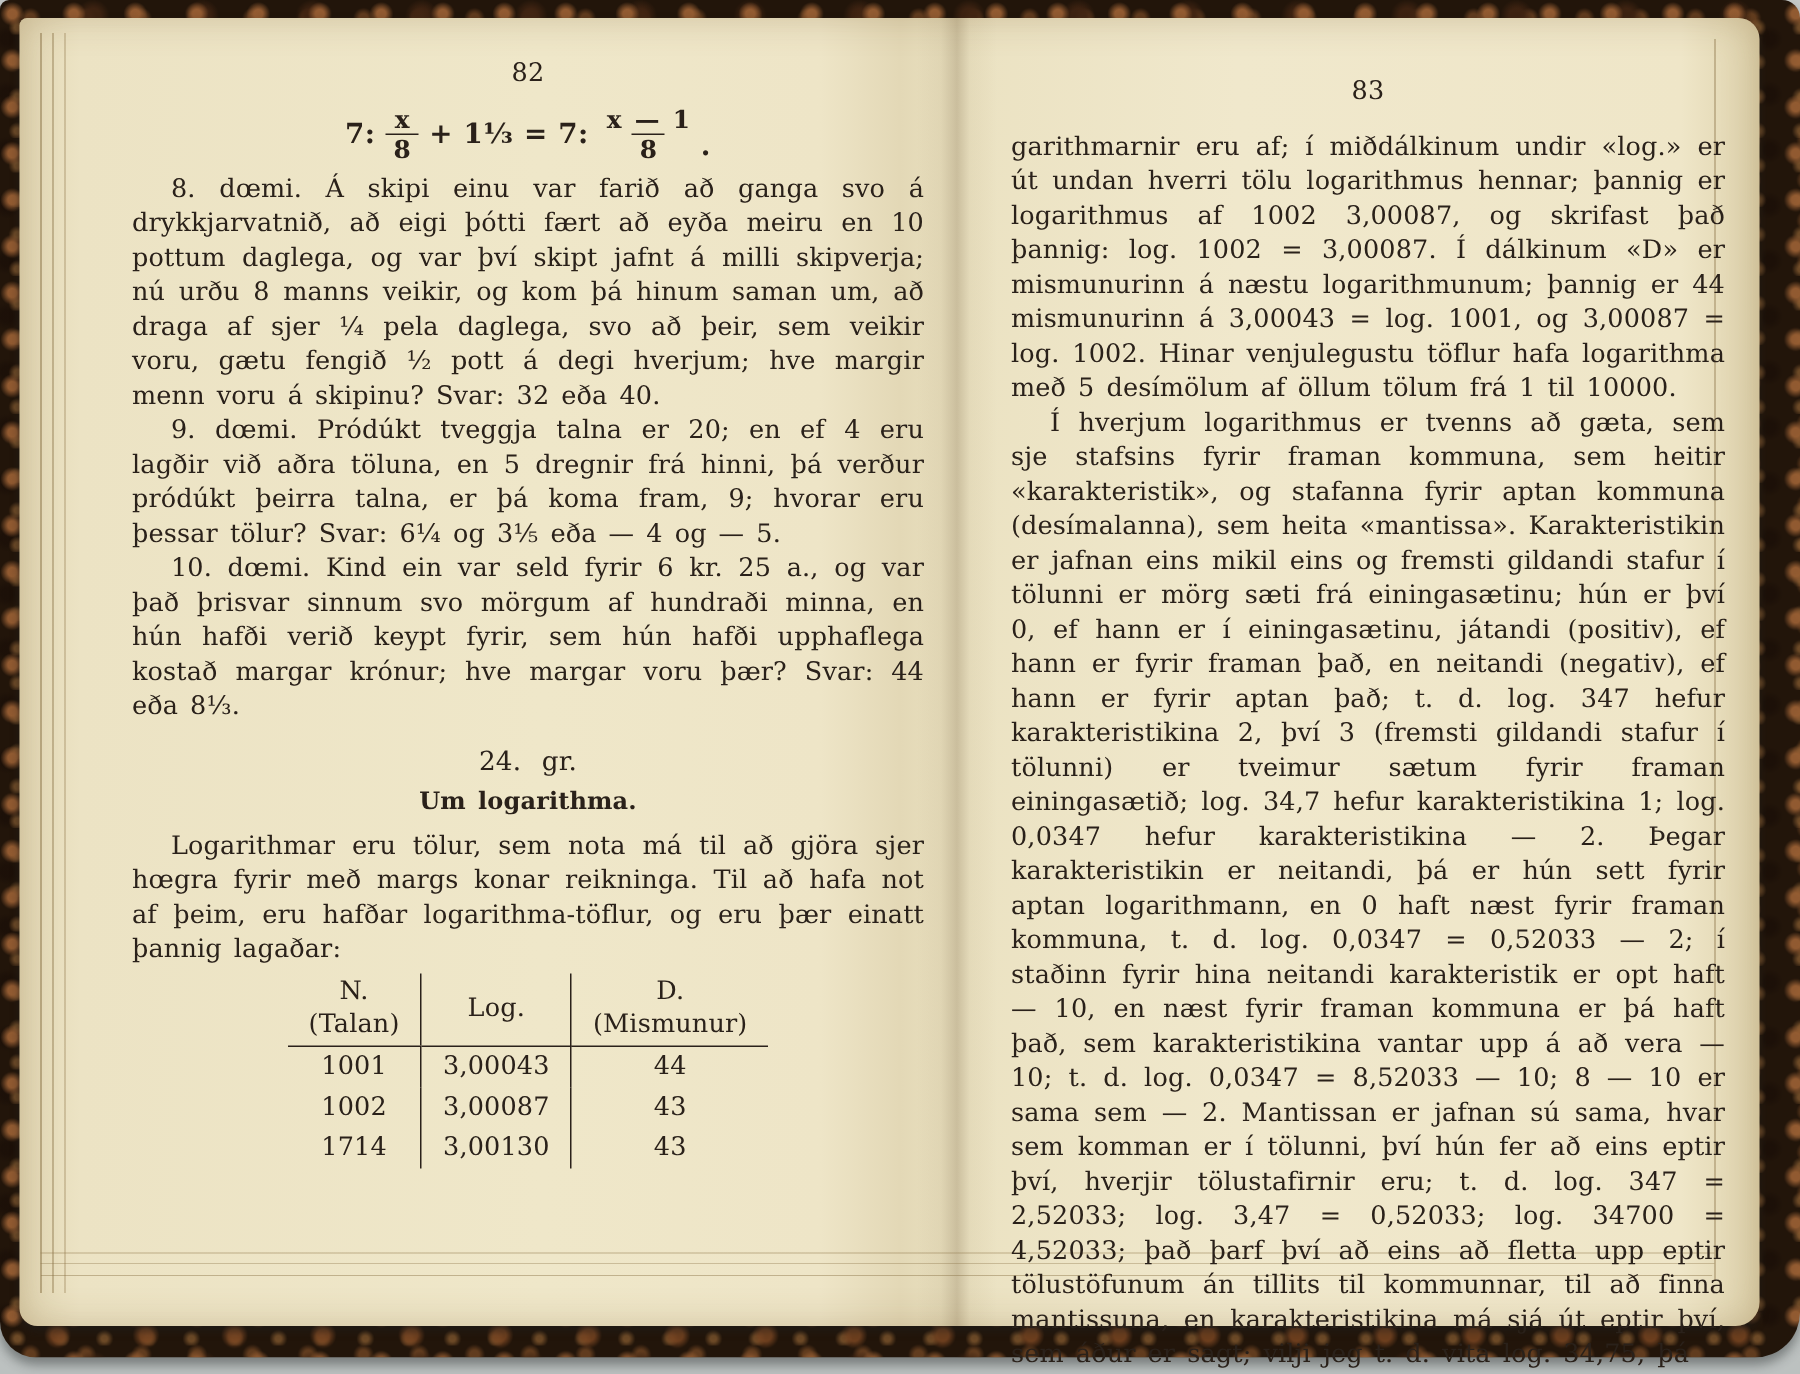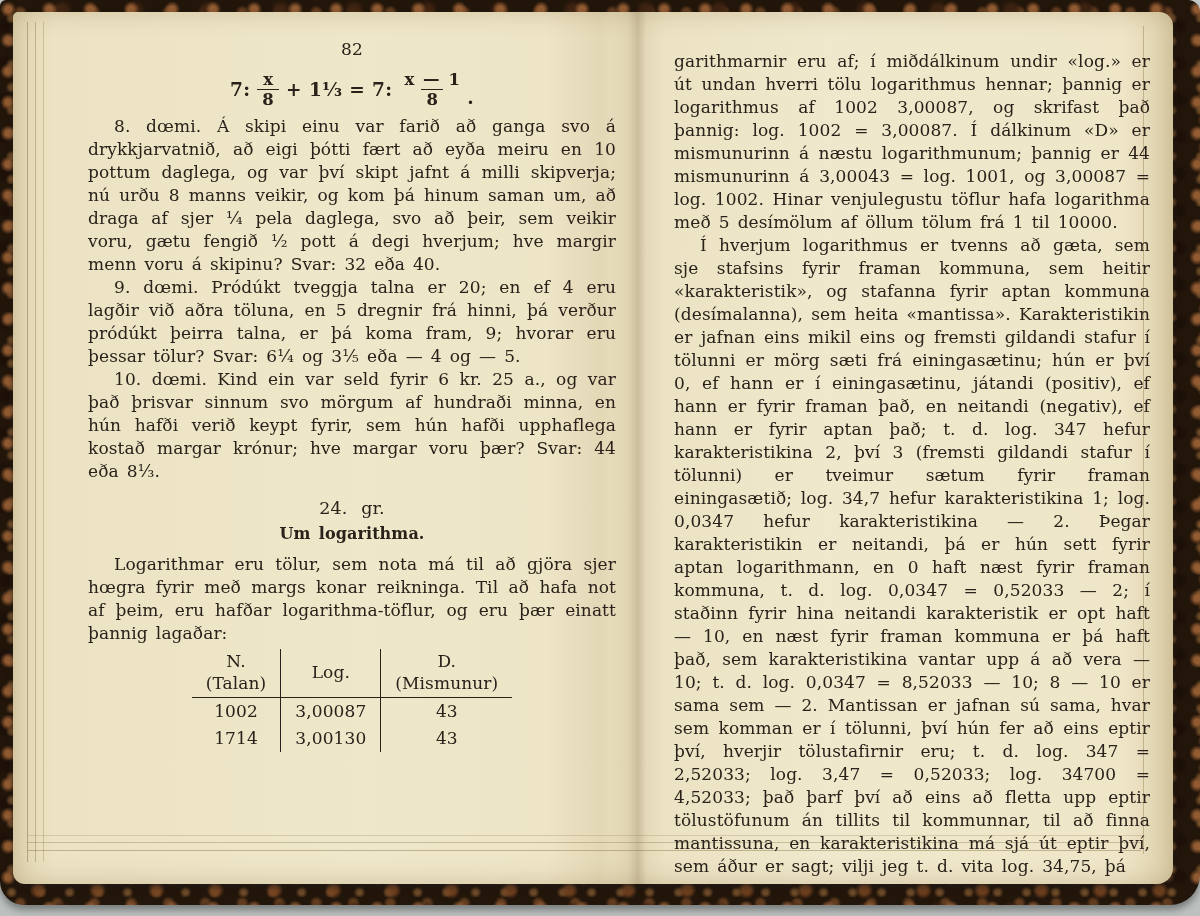--- a/index.html
+++ b/index.html
@@ -144,33 +144,39 @@
               <span class="hline1">Log.</span>
             </th>
             <th>
               <span class="hline1">D.</span>
               <span class="hline2">(Mismunur)</span>
             </th>
           </tr>
         </thead>
         <tbody>
           <tr>
+            <td>1001</td>
+            <td class="c2">3,00043</td>
+            <td>44</td>
+          </tr>
+          <tr>
             <td>1002</td>
             <td class="c2">3,00087</td>
             <td>43</td>
           </tr>
           <tr>
             <td>1714</td>
             <td class="c2">3,00130</td>
             <td>43</td>
           </tr>
         </tbody>
       </table>
 
     </div>
 
     <div class="col col-right">
+      <div class="pagenum">83</div>
       <p class="body noindent">garithmarnir eru af;  í miðdálkinum undir «log.» er út undan hverri tölu logarithmus hennar;  þannig er logarithmus af 1002 3,00087, og skrifast það þannig: log. 1002 = 3,00087.  Í dálkinum «D» er mismunurinn á næstu logarithmunum; þannig er 44 mismunurinn á 3,00043 = log. 1001, og 3,00087 = log. 1002. Hinar venjulegustu töflur hafa logarithma með 5 desímölum af öllum tölum frá 1 til 10000.</p>
       <p class="body">Í hverjum logarithmus er tvenns að gæta, sem sje stafsins fyrir framan kommuna, sem heitir «karakteristik», og stafanna fyrir aptan kommuna (desímalanna), sem heita «mantissa».  Karakteristikin er jafnan eins mikil eins og fremsti gildandi stafur í tölunni er mörg sæti frá einingasætinu; hún er því 0, ef hann er í einingasætinu, játandi (positiv), ef hann er fyrir framan það, en neitandi (negativ), ef hann er fyrir aptan það;  t. d. log. 347 hefur karakteristikina 2, því 3 (fremsti gildandi stafur í tölunni) er tveimur sætum fyrir framan einingasætið;  log. 34,7 hefur karakteristikina 1;  log. 0,0347 hefur karakteristikina — 2. Þegar karakteristikin er neitandi, þá er hún sett fyrir aptan logarithmann, en 0 haft næst fyrir framan kommuna, t. d. log. 0,0347 = 0,52033 — 2; í staðinn fyrir hina neitandi karakteristik er opt haft — 10, en næst fyrir framan kommuna er þá haft það, sem karakteristikina vantar upp á að vera — 10; t. d. log. 0,0347 = 8,52033 — 10;  8 — 10 er sama sem — 2.  Mantissan er jafnan sú sama, hvar sem komman er í tölunni, því hún fer að eins eptir því, hverjir tölustafirnir eru;  t. d. log. 347 = 2,52033;  log. 3,47 = 0,52033; log. 34700 = 4,52033;  það þarf því að eins að fletta upp eptir tölustöfunum án tillits til kommunnar, til að finna mantissuna,  en karakteristikina má sjá út eptir því, sem áður er sagt;  vilji jeg t. d. vita log. 34,75, þá</p>
 
     </div>
   </div>
 </div>
 
 </body></html>

